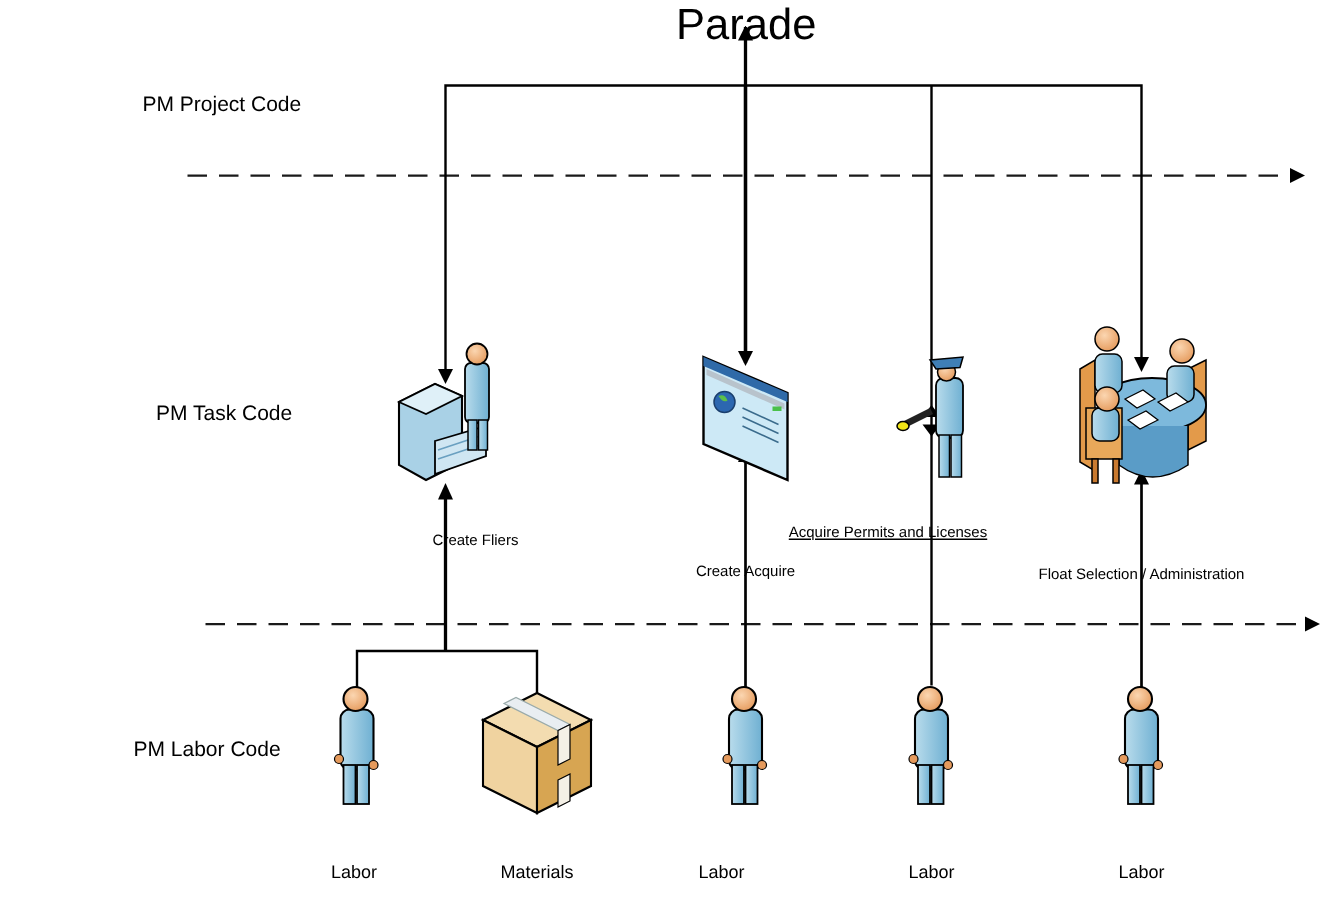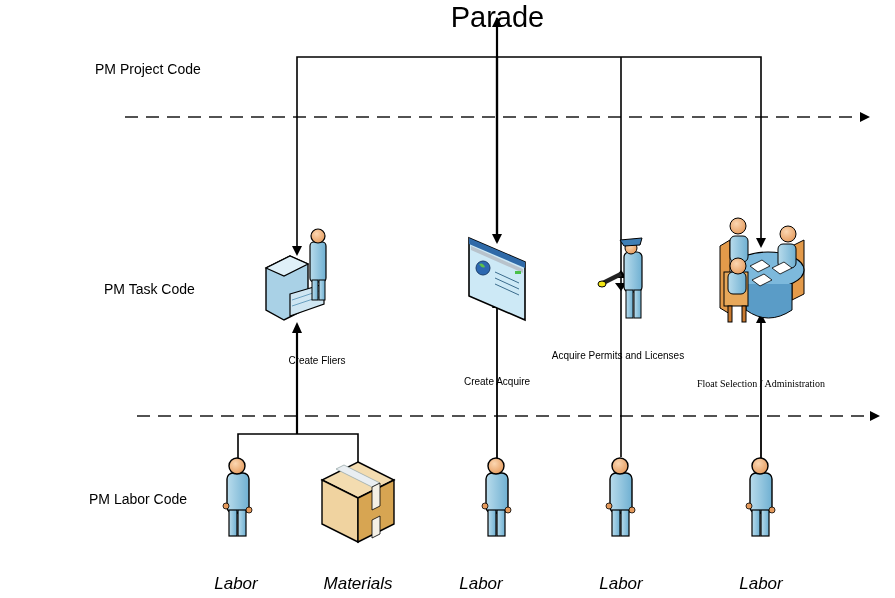--- a/index.html
+++ b/index.html
@@ -3,21 +3,21 @@
 <meta charset="utf-8">
 <style>
   html, body { margin: 0; padding: 0; background: #ffffff; }
   body { width: 895px; height: 598px; position: relative; overflow: hidden;
          font-family: "Liberation Sans", sans-serif; color: #000; }
   #diagram { position: absolute; left: 0; top: 0; }
   .txt { position: absolute; white-space: nowrap; color: #000; }
   .title { font-size: 29px; left: 0; width: 995px; text-align: center; top: 1px; }
   .row-label { font-size: 14px; }
   .task-label { font-size: 10px; transform: translateX(-50%); }
-  .res-label { font-size: 17px; transform: translateX(-50%); font-style: italic; }
+  .res-label { font-size: 12px; transform: translateX(-50%); }
 </style>
 </head>
 <body>
 
 <svg id="diagram" width="895" height="598" viewBox="0 0 895 598" xmlns="http://www.w3.org/2000/svg">
   <defs>
     <marker id="arr" markerWidth="10" markerHeight="10" refX="9" refY="5" orient="auto" markerUnits="userSpaceOnUse">
       <path d="M0,0 L10,5 L0,10 z" fill="#000"></path>
     </marker>
     <linearGradient id="body-g" x1="0" x2="1">
@@ -154,25 +154,25 @@
         <circle cx="2" cy="48" r="3" fill="#e59a5c" stroke="#000" stroke-width="0.8"></circle>
         <circle cx="25" cy="52" r="3" fill="#e59a5c" stroke="#000" stroke-width="0.8"></circle>
         <circle cx="13" cy="8" r="8" fill="url(#skin-g)" stroke="#000" stroke-width="1.4"></circle>
       </g>
     </g>
 </svg>
 
 <div class="txt title">Parade</div>
 
 <div class="txt row-label" style="left:95px; top:61px;text-align:center;">PM Project Code</div>
-<div class="txt row-label" style="left:104px; top:281px;">PM Task Code</div>
+<div class="txt row-label" style="left:104px; top:267px;">PM Task Code</div>
 <div class="txt row-label" style="left:89px; top:491px;">PM Labor Code</div>
 
 <div class="txt task-label" style="left:297px; top:355px;margin-left:20px;">Create Fliers</div>
 <div class="txt task-label" style="left:497px; top:376px;">Create Acquire</div>
-<div class="txt task-label" style="left:618px; top:350px;">Acquire Permits and Licenses</div>
-<div class="txt task-label" style="left:761px; top:378px;font-family:Liberation Serif, serif;">Float Selection / Administration</div>
+<div class="txt task-label" style="left:592px; top:350px;text-decoration:underline;">Acquire Permits and Licenses</div>
+<div class="txt task-label" style="left:761px; top:378px;">Float Selection / Administration</div>
 
 <div class="txt res-label" style="left:236px; top:574px;">Labor</div>
 <div class="txt res-label" style="left:358px; top:574px;">Materials</div>
 <div class="txt res-label" style="left:481px; top:574px;">Labor</div>
 <div class="txt res-label" style="left:621px; top:574px;">Labor</div>
 <div class="txt res-label" style="left:761px; top:574px;">Labor</div>
 
 </body></html>

